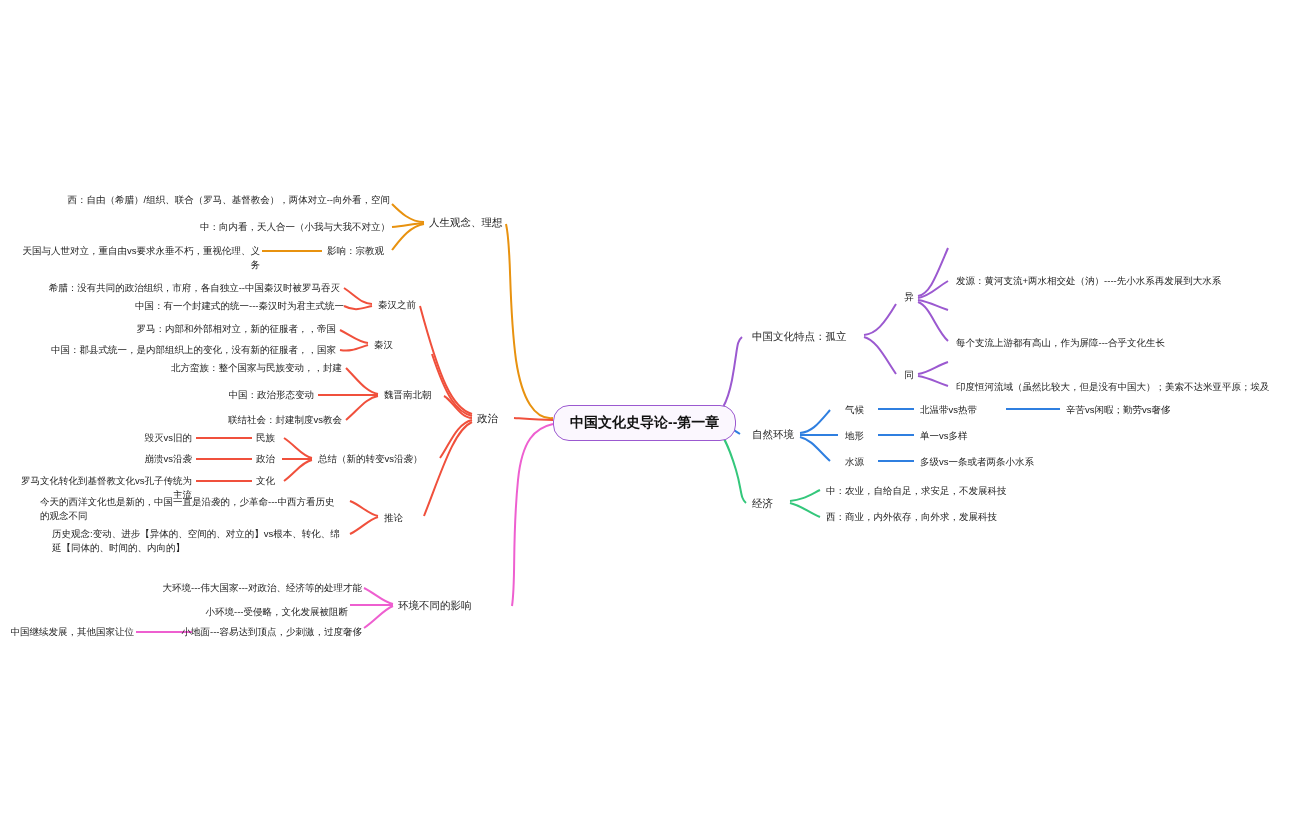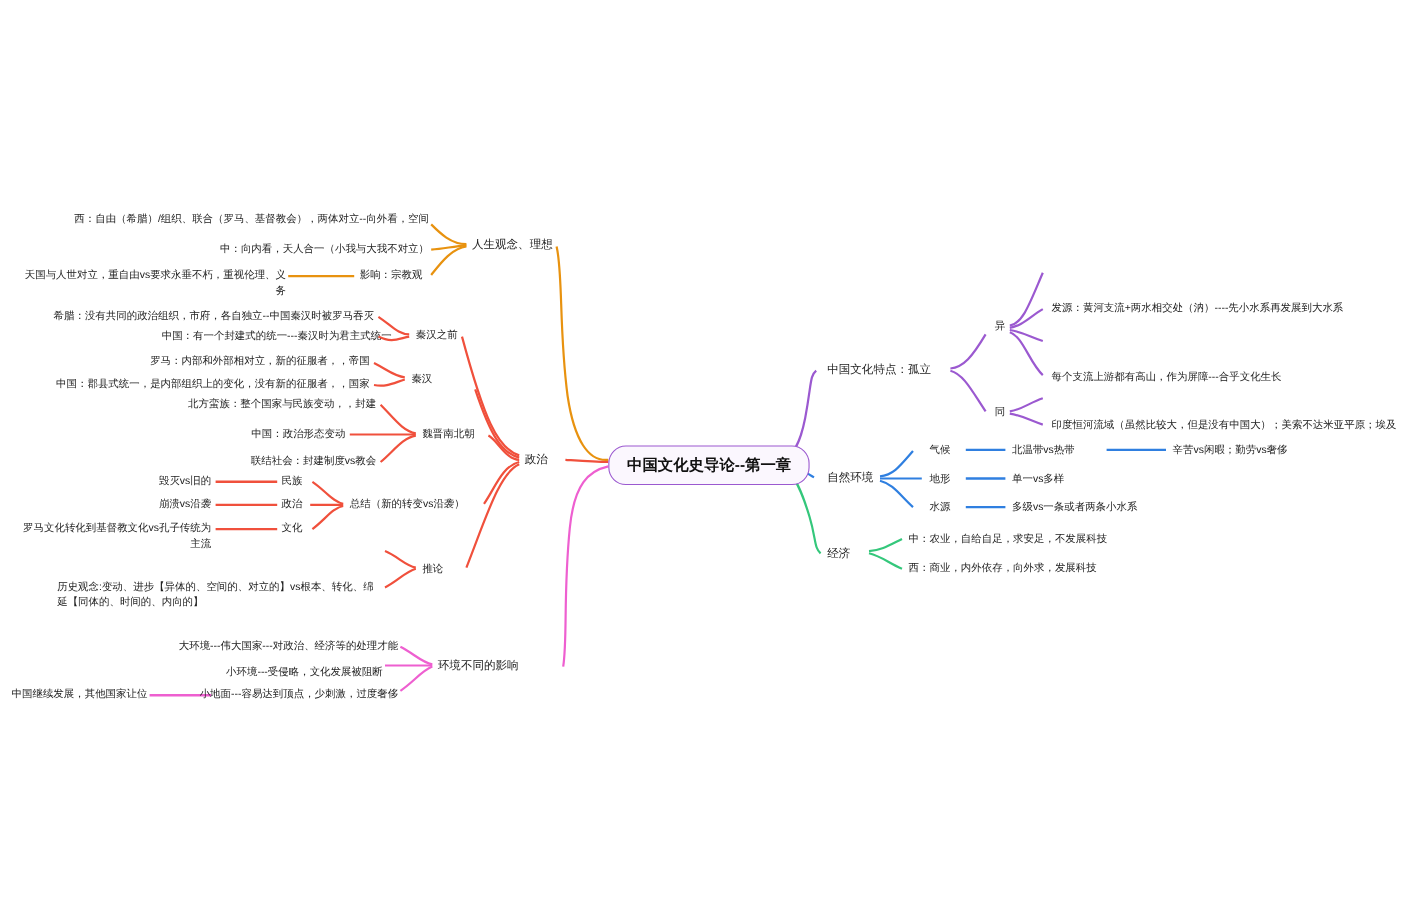--- a/index.html
+++ b/index.html
@@ -118,40 +118,41 @@
   <div class="node r" style="left:110px;top:220px;width:280px;">中：向内看，天人合一（小我与大我不对立）</div>
 
   <div class="node l" style="left:327px;top:244px;width:80px;">影响：宗教观</div>
 
   <div class="node r" style="left:20px;top:244px;width:240px;">天国与人世对立，重自由vs要求永垂不朽，重视伦理、义务</div>
 
   <div class="node l big" style="left:477px;top:411px;">政治</div>
 
   <div class="node l" style="left:378px;top:298px;width:90px;">秦汉之前</div>
   <div class="node r" style="left:40px;top:281px;width:300px;">希腊：没有共同的政治组织，市府，各自独立--中国秦汉时被罗马吞灭</div>
-  <div class="node r" style="left:116px;top:299px;width:240px;">中国：有一个封建式的统一---秦汉时为君主式统一</div>
+  <div class="node r" style="left:104px;top:299px;width:240px;">中国：有一个封建式的统一---秦汉时为君主式统一</div>
 
   <div class="node l" style="left:374px;top:338px;width:70px;">秦汉</div>
   <div class="node r" style="left:60px;top:322px;width:276px;">罗马：内部和外部相对立，新的征服者，，帝国</div>
   <div class="node r" style="left:36px;top:343px;width:300px;">中国：郡县式统一，是内部组织上的变化，没有新的征服者，，国家</div>
 
   <div class="node l" style="left:384px;top:388px;width:90px;">魏晋南北朝</div>
   <div class="node r" style="left:100px;top:361px;width:242px;">北方蛮族：整个国家与民族变动，，封建</div>
   <div class="node r" style="left:140px;top:388px;width:174px;">中国：政治形态变动</div>
   <div class="node r" style="left:110px;top:413px;width:232px;">联结社会：封建制度vs教会</div>
 
   <div class="node l" style="left:318px;top:452px;width:130px;">总结（新的转变vs沿袭）</div>
   <div class="node l" style="left:256px;top:431px;width:50px;">民族</div>
   <div class="node r" style="left:80px;top:431px;width:112px;">毁灭vs旧的</div>
   <div class="node l" style="left:256px;top:452px;width:50px;">政治</div>
   <div class="node r" style="left:80px;top:452px;width:112px;">崩溃vs沿袭</div>
   <div class="node l" style="left:256px;top:474px;width:50px;">文化</div>
   <div class="node r" style="left:18px;top:474px;width:174px;">罗马文化转化到基督教文化vs孔子传统为主流</div>
 
   <div class="node l" style="left:384px;top:511px;width:60px;">推论</div>
+  <div class="node l" style="left:40px;top:495px;width:300px;">今天的西洋文化也是新的，中国一直是沿袭的，少革命---中西方看历史的观念不同</div>
   <div class="node l" style="left:52px;top:527px;width:288px;">历史观念:变动、进步【异体的、空间的、对立的】vs根本、转化、绵延【同体的、时间的、内向的】</div>
 
   <div class="node l big" style="left:398px;top:598px;">环境不同的影响</div>
 
   <div class="node r" style="left:130px;top:581px;width:232px;">大环境---伟大国家---对政治、经济等的处理才能</div>
   <div class="node r" style="left:150px;top:605px;width:198px;">小环境---受侵略，文化发展被阻断</div>
   <div class="node r" style="left:140px;top:625px;width:222px;">小地面---容易达到顶点，少刺激，过度奢侈</div>
   <div class="node r" style="left:10px;top:625px;width:124px;">中国继续发展，其他国家让位</div>
 
   <div class="node l big" style="left:752px;top:329px;">中国文化特点：孤立</div>

